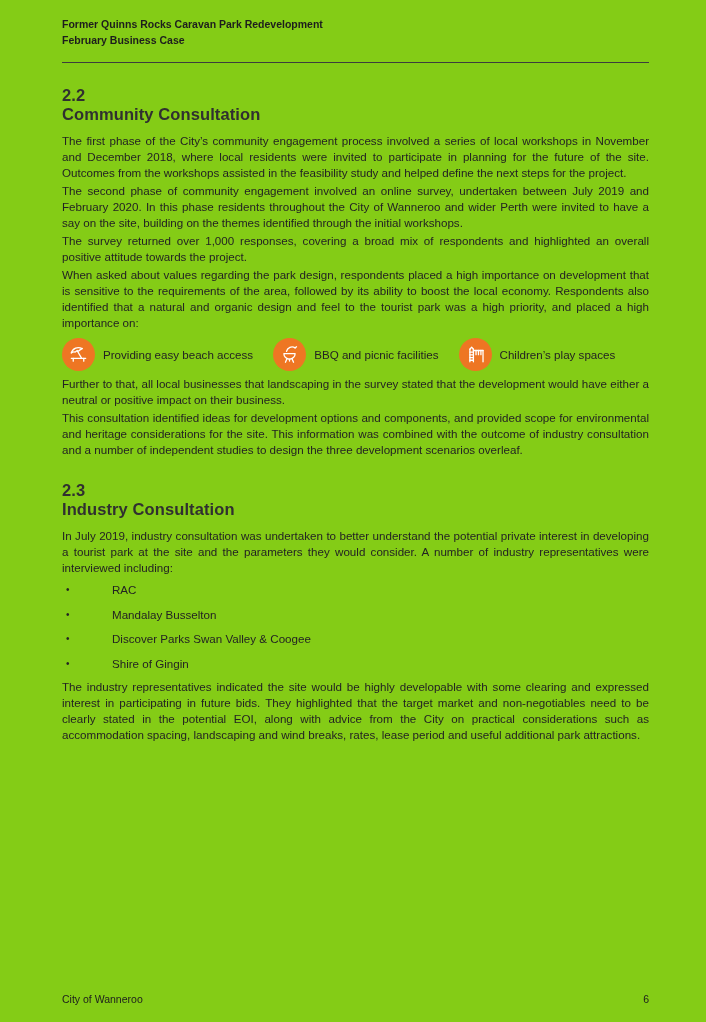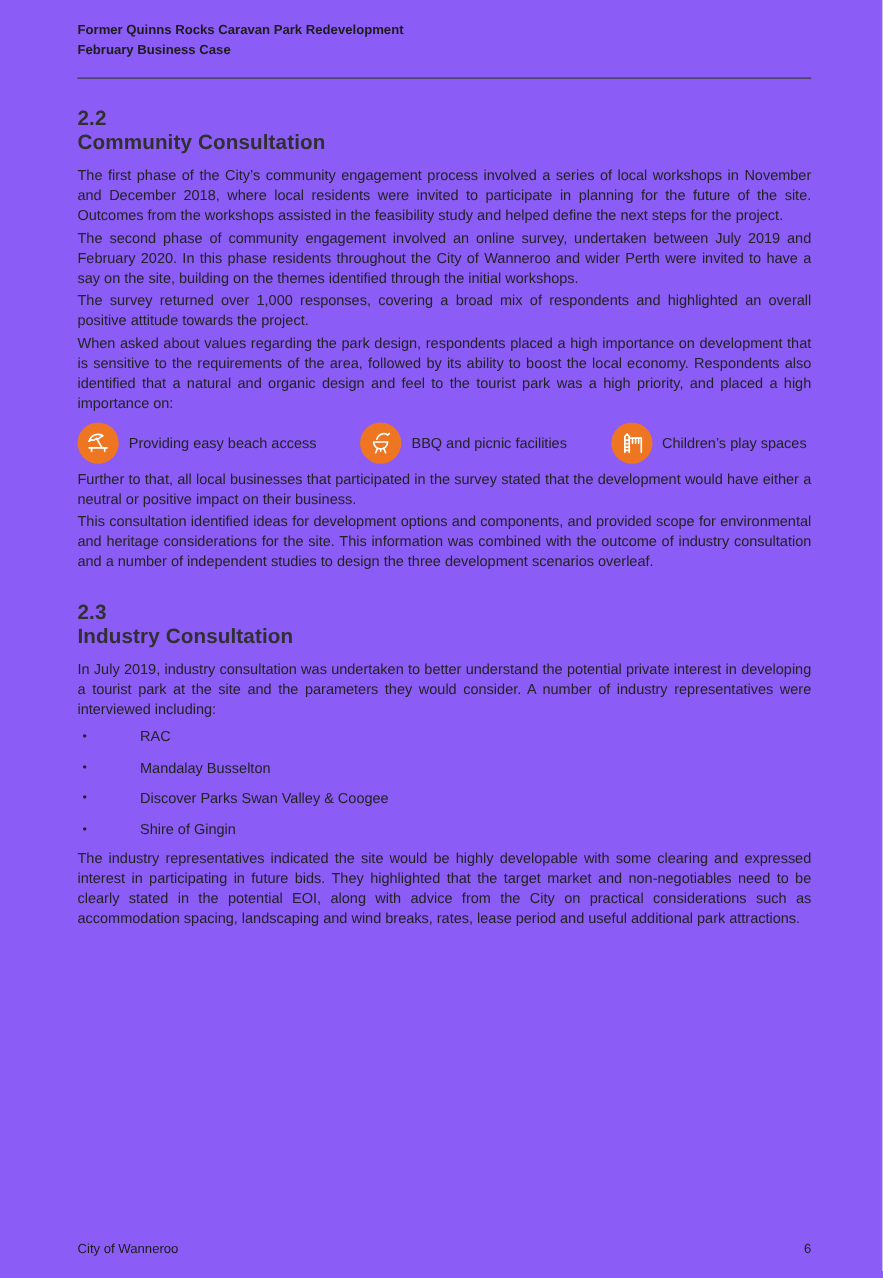--- a/index.html
+++ b/index.html
@@ -1,19 +1,19 @@
 <!DOCTYPE html>
 <html><head>
 <meta charset="utf-8">
 <style>
   html,body { margin:0; padding:0; background:#ffffff; }
   .page {
     position:relative;
     width:706px; height:1022px;
-    background:#8b5cf6;
+    background:#84cc16;
     font-family:"Liberation Sans", sans-serif;
     color:#232323;
     overflow:hidden;
     box-sizing:border-box;
   }
   .content {
     position:absolute;
     left:62px; right:57px; top:0;
   }
   .doc-header {
@@ -43,21 +43,21 @@
   }
   p.body-par {
     font-size:11.6px;
     line-height:16px;
     text-align:justify;
     margin:0 0 2px 0;
   }
   .icon-row {
     display:flex;
     align-items:flex-start;
-    gap:35px;
+    gap:20px;
     margin:7px 0 5px 0;
   }
   .icon-item {
     display:flex;
     align-items:center;
     gap:8px;
   }
   .icon-circle {
     width:33px; height:33px;
     border-radius:50%;
@@ -162,21 +162,21 @@
             <path d="M9.6 7.4 H20.6"></path>
             <path d="M12.6 7.4 V12.2 M15.4 7.4 V12.2 M18.2 7.4 V12.2"></path>
             <path d="M20.6 7.4 V20.4"></path>
           </svg>
         </span>
         <span class="icon-label">Children’s play spaces</span>
       </div>
 
     </div>
 
-    <p class="body-par">Further to that, all local businesses that participated in the survey stated that the development would have either a neutral or positive impact on their business.</p>
+    <p class="body-par">Further to that, all local businesses that landscaping in the survey stated that the development would have either a neutral or positive impact on their business.</p>
     <p class="body-par">This consultation identified ideas for development options and components, and provided scope for environmental and heritage considerations for the site.  This information was combined with the outcome of industry consultation and a number of independent studies to design the three development scenarios overleaf.</p>
 
     <h2 class="section-heading">
       <span class="sec-num">2.3</span>
       <span>Industry Consultation</span>
     </h2>
 
     <p class="body-par">In July 2019, industry consultation was undertaken to better understand the potential private interest in developing a tourist park at the site and the parameters they would consider. A number of industry representatives were interviewed including:</p>
 
     <div class="bullet-list">

